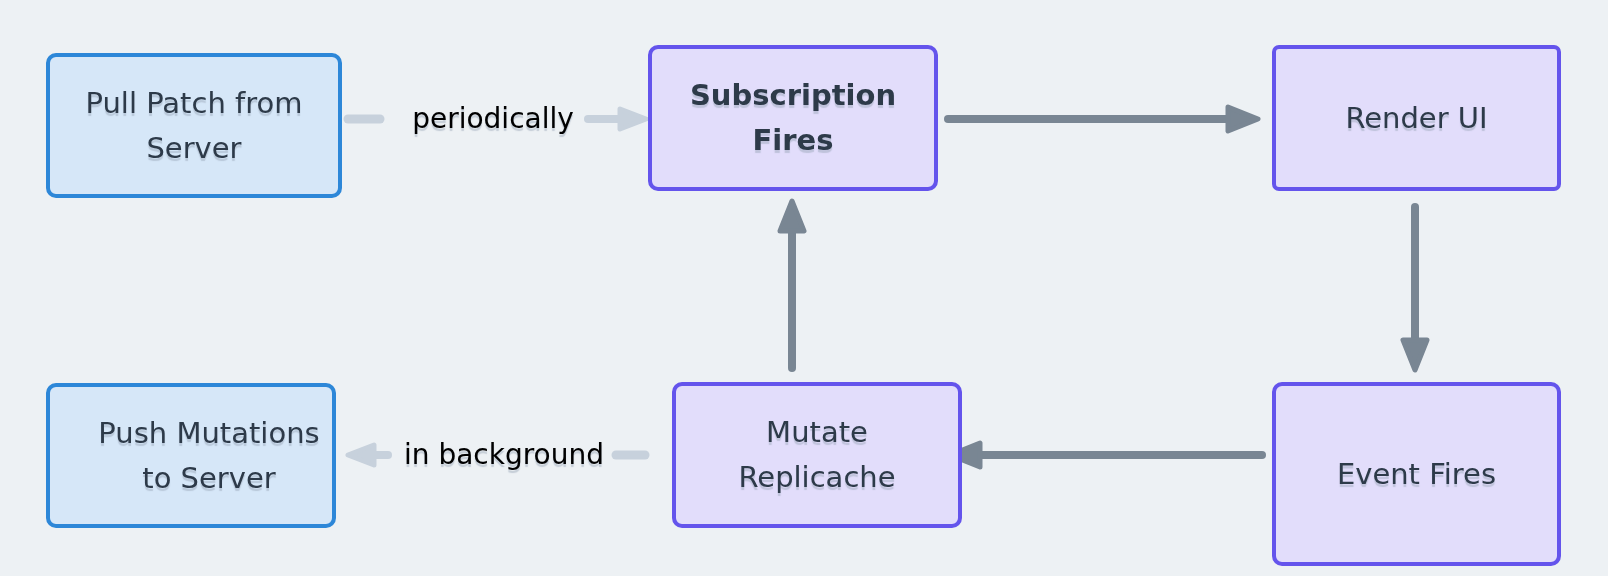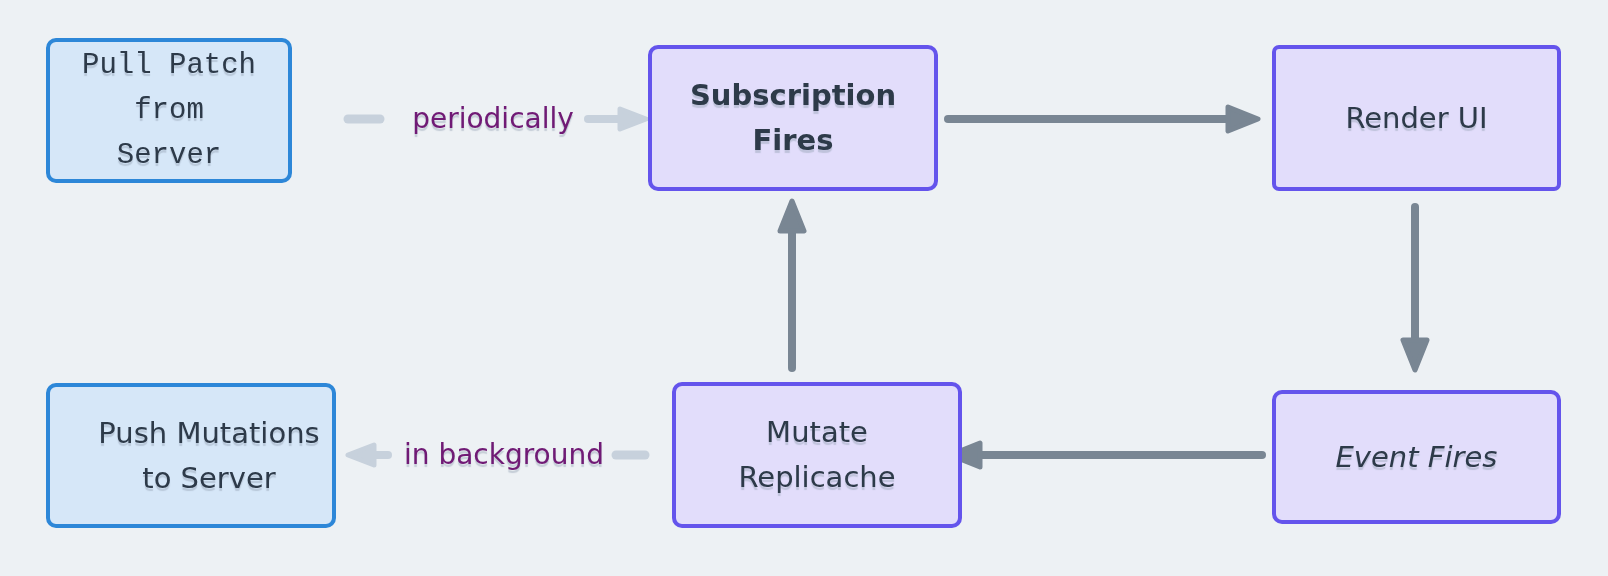--- a/index.html
+++ b/index.html
@@ -41,30 +41,30 @@
   }
   .node.purple {
     background: #e2ddfb;
     border: 4.5px solid #6454ec;
   }
   .edge-label {
     position: absolute;
     text-align: center;
     font-size: 28px;
     line-height: 42px;
-    color: #701a75;
+    color: #000000;
     text-shadow: 0 2.5px 1px rgba(148,162,179,0.45);
   }
   
-  #node-pull-patch        { left: 46px;   top: 38px;  width: 246px; height: 145px; font-family: Liberation Mono, monospace; }
+  #node-pull-patch        { left: 46px;   top: 53px;  width: 296px; height: 145px; }
   #node-subscription      { left: 648px;  top: 45px;  width: 290px; height: 146px; font-weight: bold; }
   #node-render-ui         { left: 1272px; top: 45px;  width: 289px; height: 146px; border-radius: 7px; }
   #node-push-mutations    { left: 46px;   top: 383px; width: 290px; height: 145px; padding-left: 36px; }
   #node-mutate-replicache { left: 648px;  top: 382px; width: 290px; height: 146px; margin-left: 24px; }
-  #node-event-fires       { left: 1272px; top: 390px; width: 289px; height: 134px; font-style: italic; }
+  #node-event-fires       { left: 1272px; top: 382px; width: 289px; height: 184px; }
   
   #label-periodically  { left: 378px; top: 98px;  width: 230px; }
   #label-inbackground  { left: 374px; top: 434px; width: 260px; }
 </style>
 </head>
 <body>
 
 <div id="canvas">
 
   <svg id="edges-svg" viewBox="0 0 1608 576" xmlns="http://www.w3.org/2000/svg">

